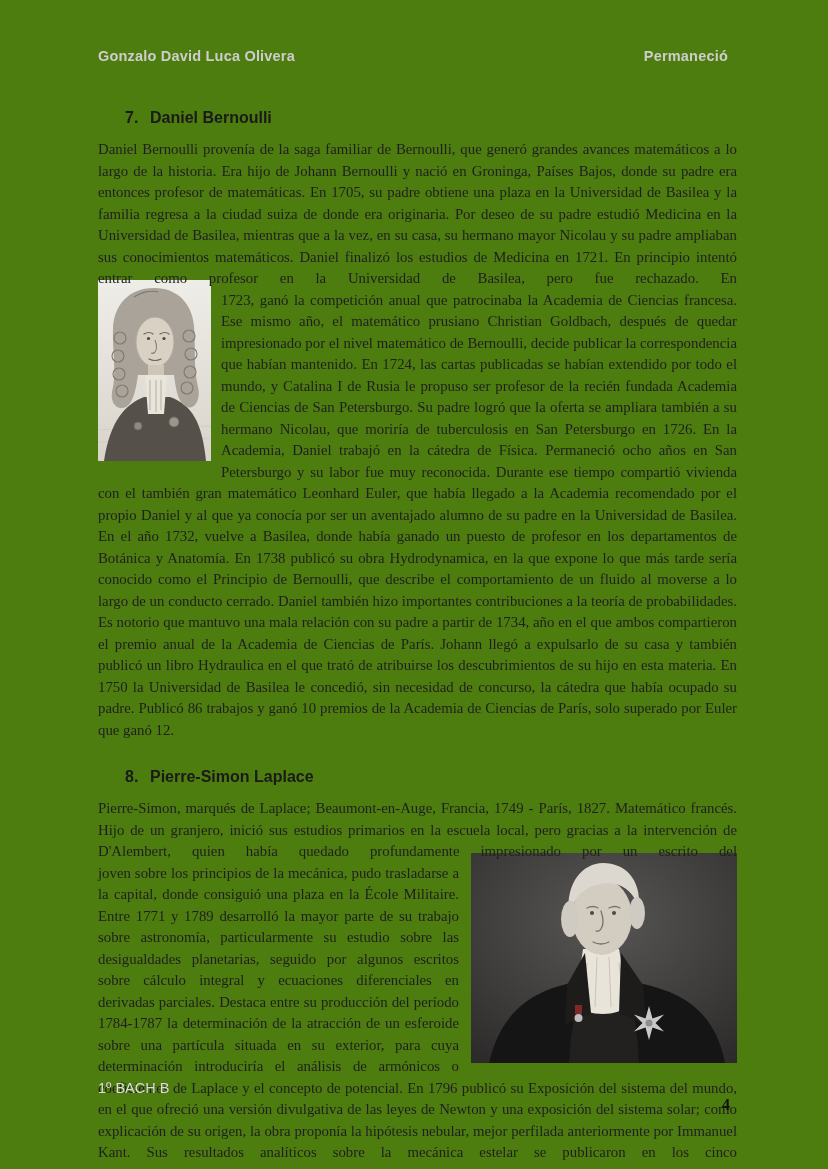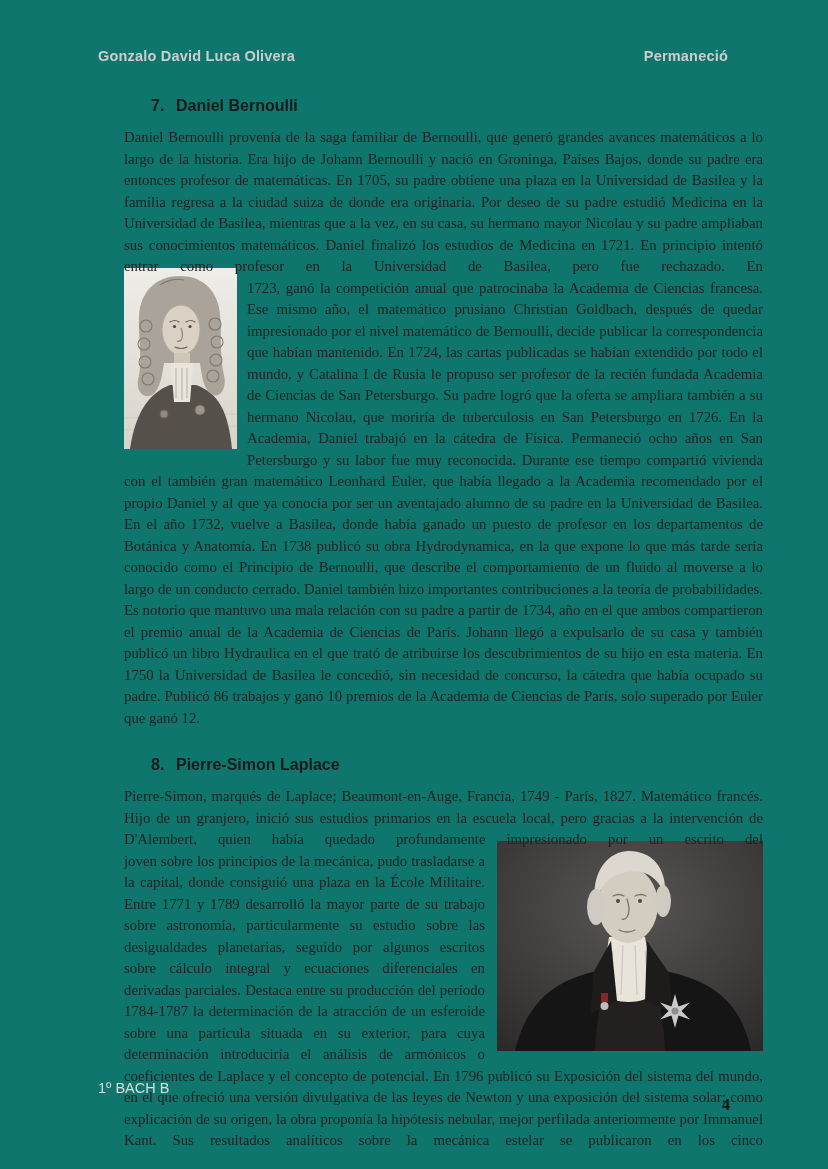--- a/index.html
+++ b/index.html
@@ -4,44 +4,43 @@
 <style>
   html, body {
     margin: 0;
     padding: 0;
     background: #ffffff;
   }
   .page {
     position: relative;
     width: 828px;
     height: 1169px;
-    background: #0f766e;
+    background: #4d7c0f;
     overflow: hidden;
     font-family: "Liberation Serif", serif;
     color: #1f1f1f;
   }
   .header {
     position: absolute;
     top: 48px;
     left: 98px;
     width: 630px;
     display: flex;
     justify-content: space-between;
     font-family: "Liberation Sans", sans-serif;
     font-weight: bold;
     font-size: 14.5px;
     color: #cdcdcd;
     letter-spacing: 0.2px;
   }
   .content {
     position: absolute;
-    top: 97px;
+    top: 109px;
     left: 98px;
     width: 639px;
-    margin-left: 26px;
   }
   .section-heading {
     margin: 0 0 12px 0;
     padding-left: 27px;
     font-family: "Liberation Sans", sans-serif;
     font-weight: bold;
     font-size: 16px;
     color: #1a1a1a;
     clear: both;
   }

